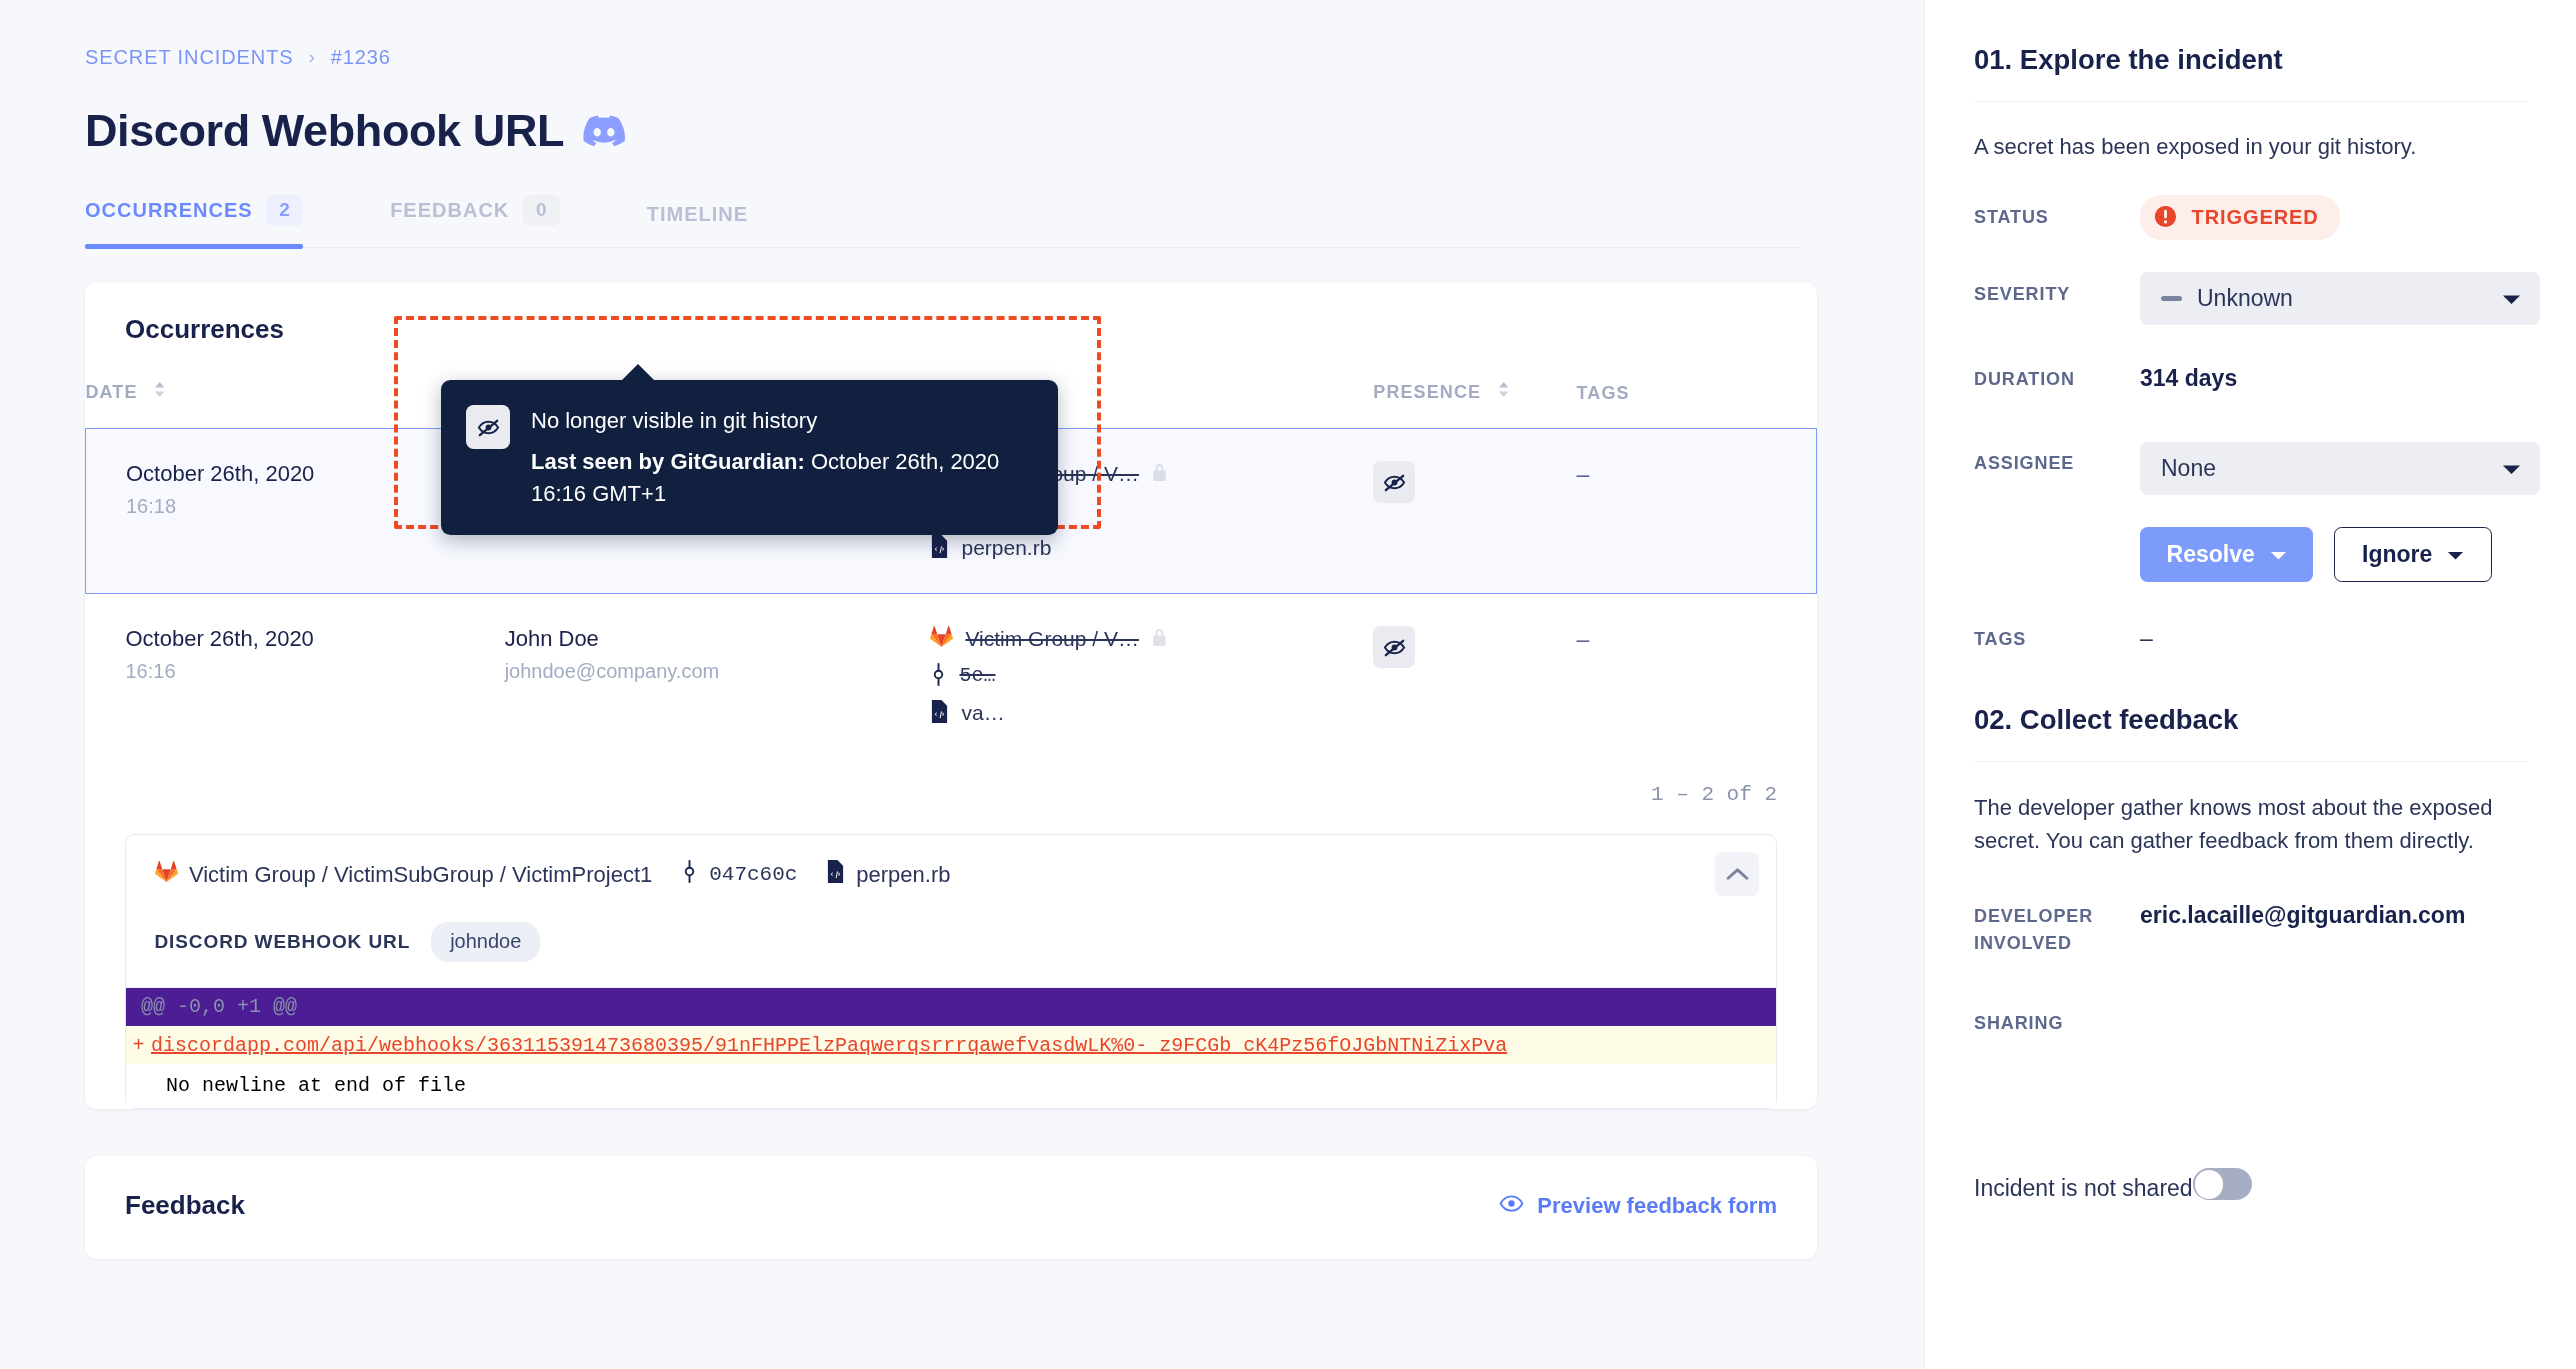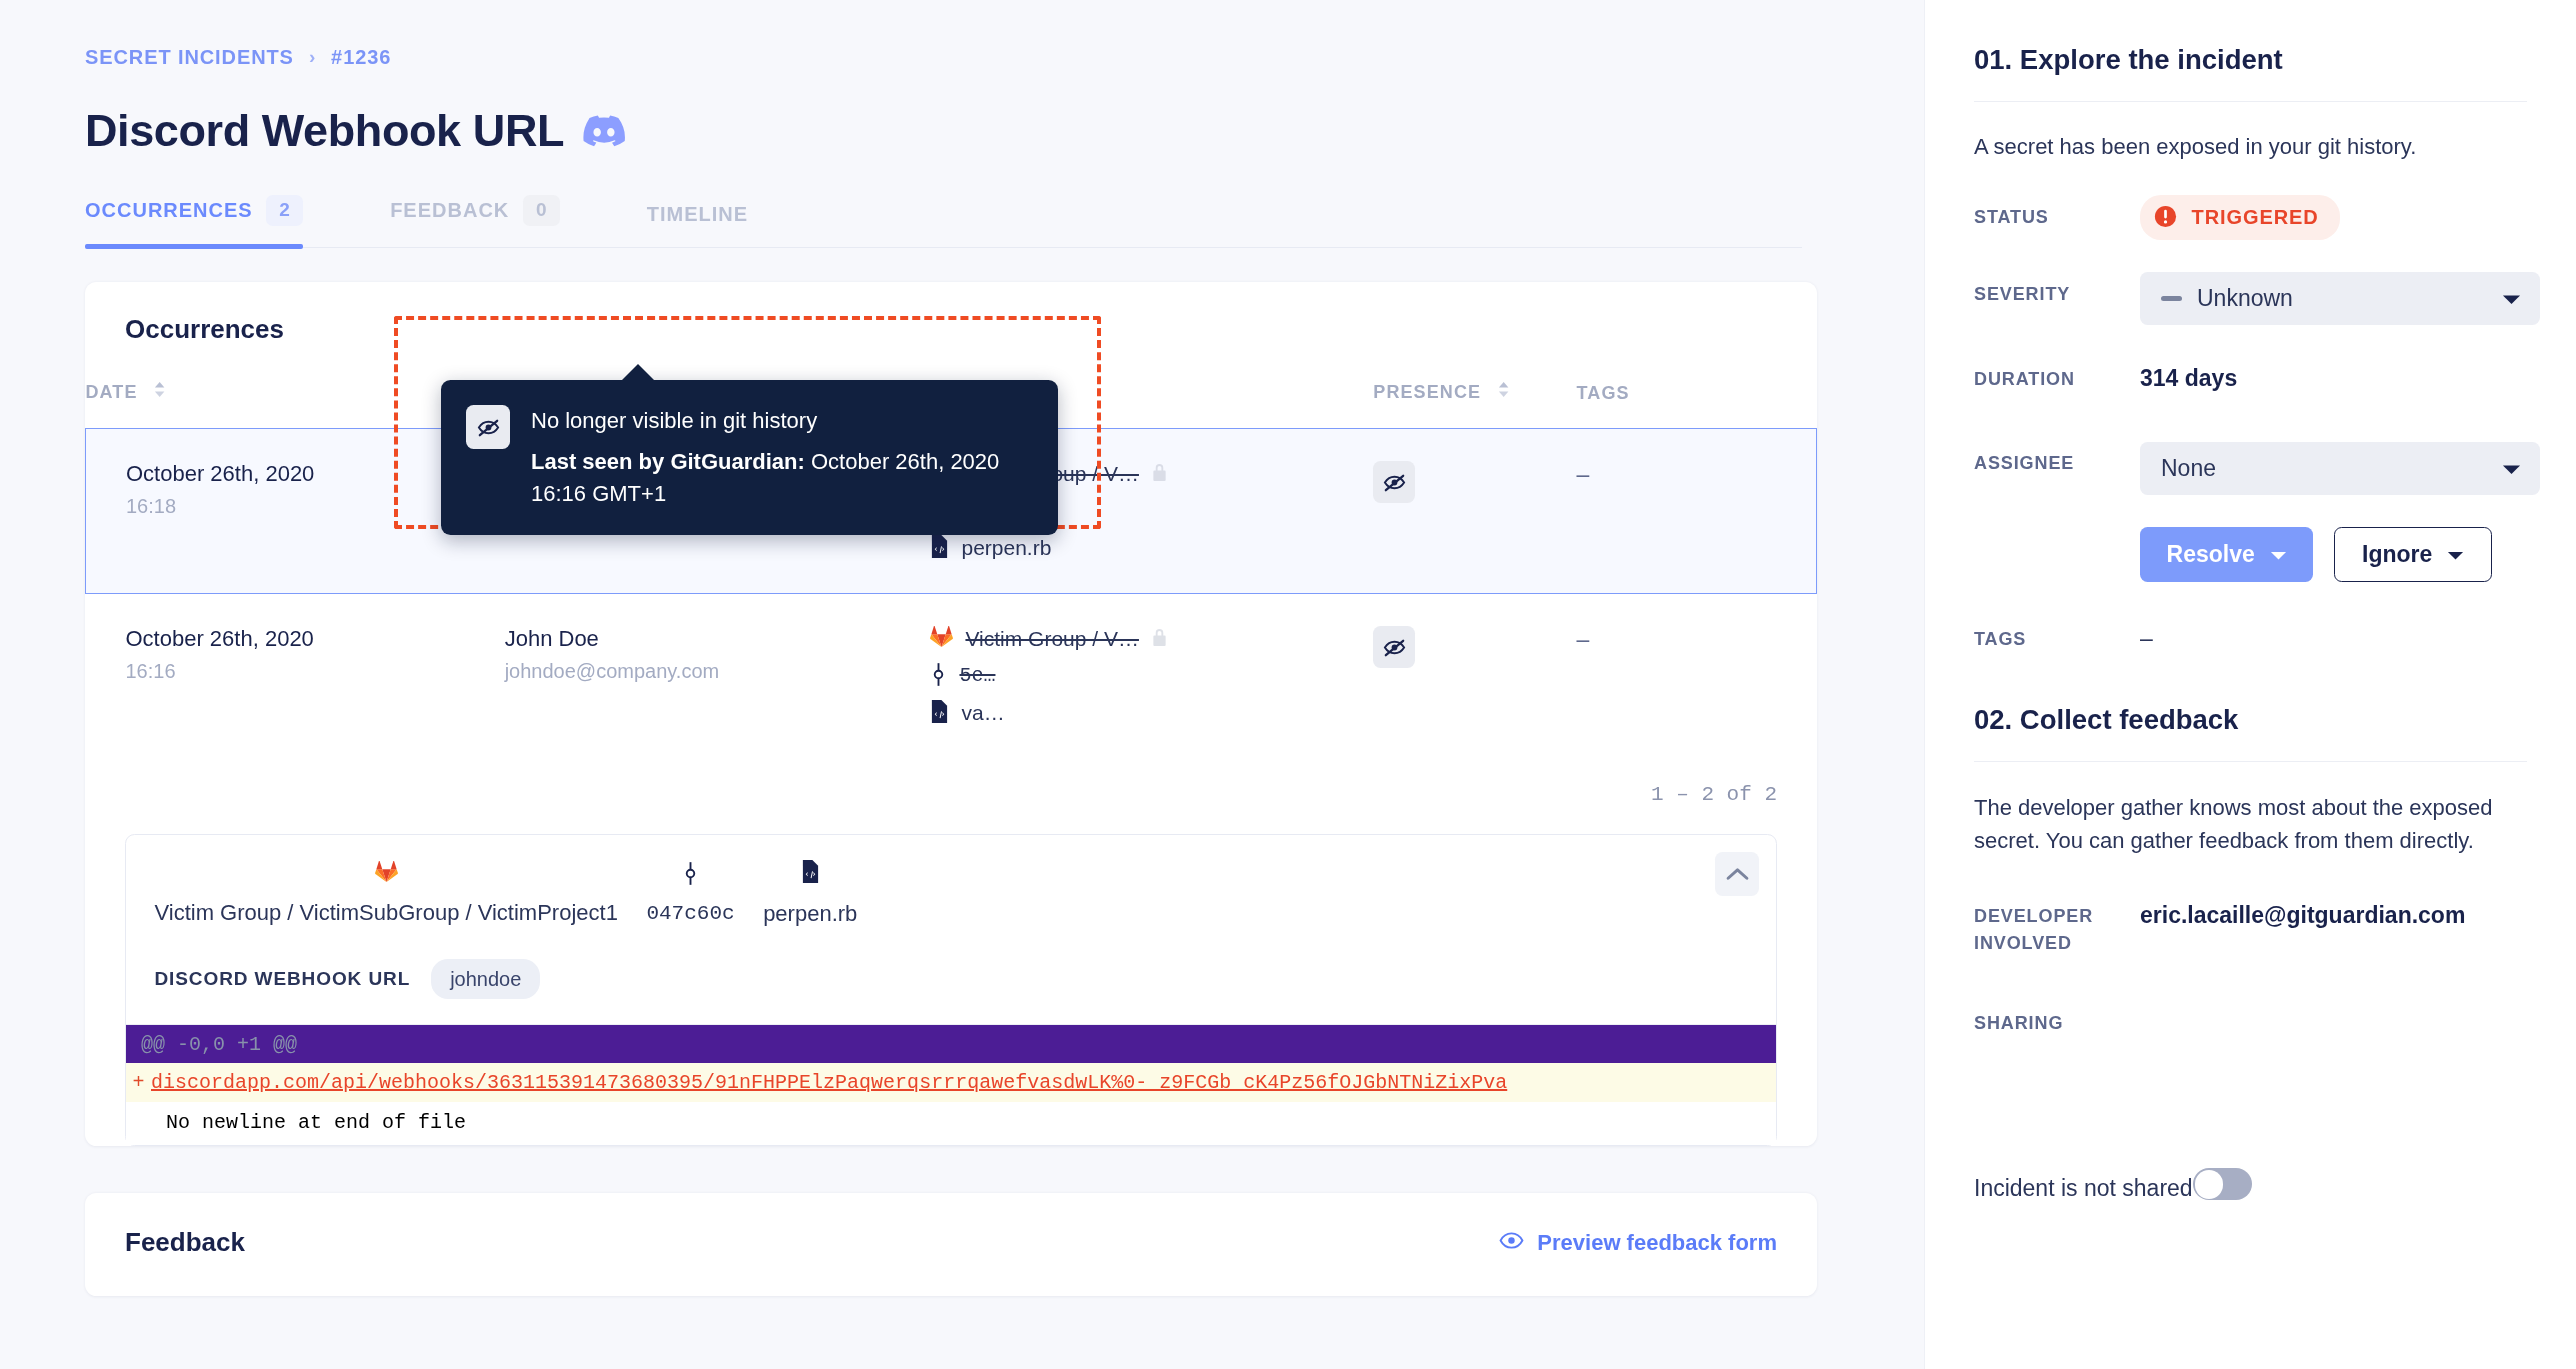--- a/index.html
+++ b/index.html
@@ -15,21 +15,21 @@
   .main {
     width: 1924px; height: 1369px;
     background: #f7f8fc;
     padding: 38px 0 0 85px;
     position: relative;
     overflow: hidden;
   }
 
   .breadcrumb {
     display: flex; align-items: center; gap: 15px;
-    font-size: 20px; letter-spacing: 0.9px; font-weight: 700;
+    font-size: 20px; letter-spacing: 0.9px; font-weight: 400;
     color: #6b8afd; margin-top: 7.6px;
   }
   .breadcrumb .crumb { color: #7b94f7; }
   .breadcrumb .sep { color: #9fb0f7; font-size: 19px; }
 
   .page-title {
     display: flex; align-items: center; gap: 19px;
     margin-top: 36px;
   }
   .page-title h1 {
@@ -126,21 +126,21 @@
 
   
   .detail {
     margin: 0 40px 38px 40px; border: 0.9px solid #e7eaf3; border-radius: 9.5px;
     background: #fff;
   }
   .detail-head {
     display: flex; align-items: center; gap: 28.5px;
     padding: 25px 28.5px 21px 28.5px; position: relative;
   }
-  .dh-item { display: flex; align-items: center; gap: 11.4px; font-size: 22px; color: #2b3559; flex-direction: column; }
+  .dh-item { display: flex; align-items: center; gap: 11.4px; font-size: 22px; color: #2b3559; }
   .dh-item.mono { font-family: "Liberation Mono", monospace; font-size: 21px; }
   .collapse-btn {
     position: absolute; right: 17px; top: 17px;
     width: 44px; height: 44px; border-radius: 7.6px; background: #f1f3f8;
     display: flex; align-items: center; justify-content: center; cursor: pointer;
   }
   .detector-row {
     display: flex; align-items: center; gap: 21px; padding: 11.4px 28.5px 25px 28.5px;
   }
   .detector-name {

